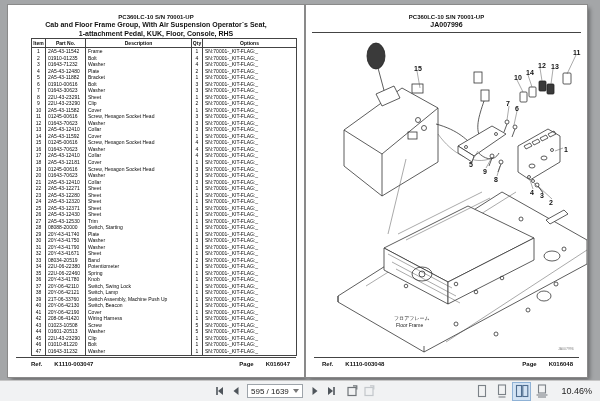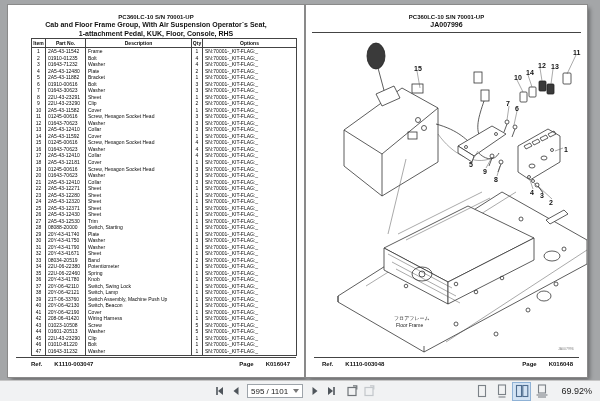--- a/index.html
+++ b/index.html
@@ -618,21 +618,21 @@
         <polygon points="8,1 8,9 3,5" fill="#4f555b"></polygon>
           <rect x="1.2" y="1" width="1.6" height="8" fill="#4f555b"></rect>
       </svg>
     </button>
     <button class="tb-btn">
       <svg width="10" height="10">
         <polygon points="7.5,1 7.5,9 2.5,5" fill="#4f555b"></polygon>
       </svg>
     </button>
     <div class="page-box">
-      <span class="pb-text">595 / 1101</span>
+      <span class="pb-text">595 / 1639</span>
       <span class="pb-caret"></span>
     </div>
     <button class="tb-btn">
       <svg width="10" height="10">
         <polygon points="2.5,1 2.5,9 7.5,5" fill="#4f555b"></polygon>
       </svg>
     </button>
     <button class="tb-btn">
       <svg width="10" height="10">
         <polygon points="2,1 2,9 7,5" fill="#4f555b"></polygon>
@@ -672,15 +672,15 @@
         <rect x="7.8" y="1.5" width="5" height="11" fill="none" stroke="#4f6d8f" stroke-width="1.1"></rect>
       </svg>
     </button>
     <button class="layout-btn">
       <svg width="14" height="14">
         <rect x="3.5" y="1" width="7" height="8" fill="none" stroke="#7c8288" stroke-width="1.1"></rect>
         <line x1="1.5" y1="11" x2="12.5" y2="11" stroke="#7c8288" stroke-width="1.1"></line>
         <line x1="3" y1="13" x2="11" y2="13" stroke="#7c8288" stroke-width="1.1"></line>
       </svg>
     </button>
-    <span class="zoom-label">69.92%</span>
+    <span class="zoom-label">10.46%</span>
   </div>
 </div>
 
 </body></html>

